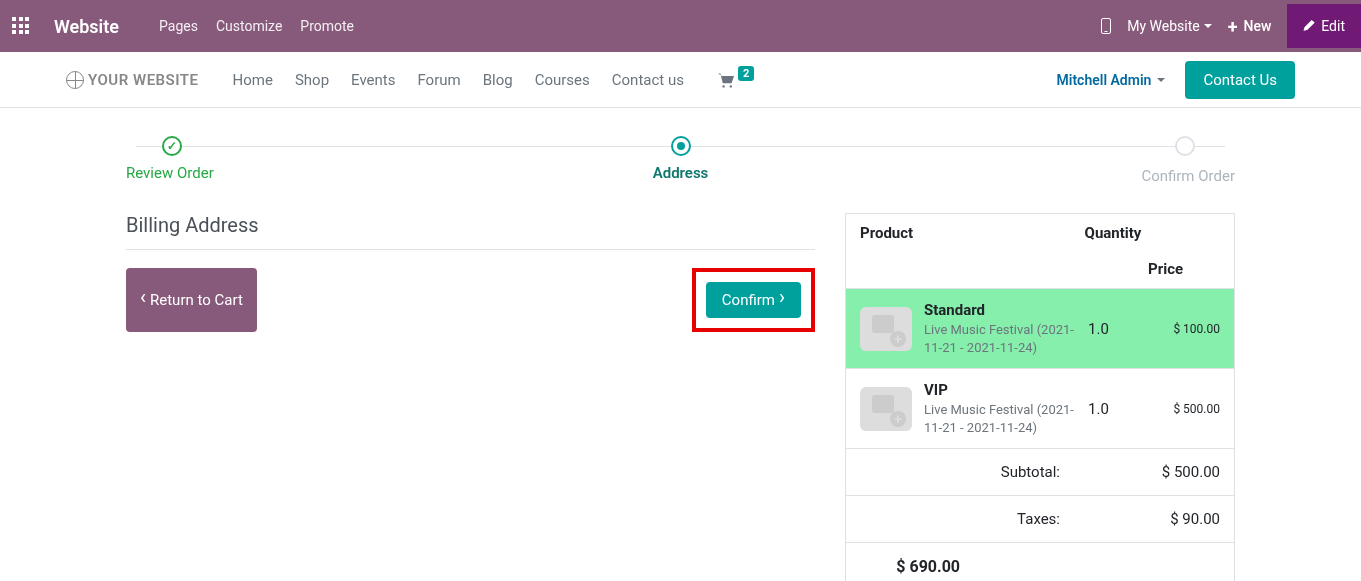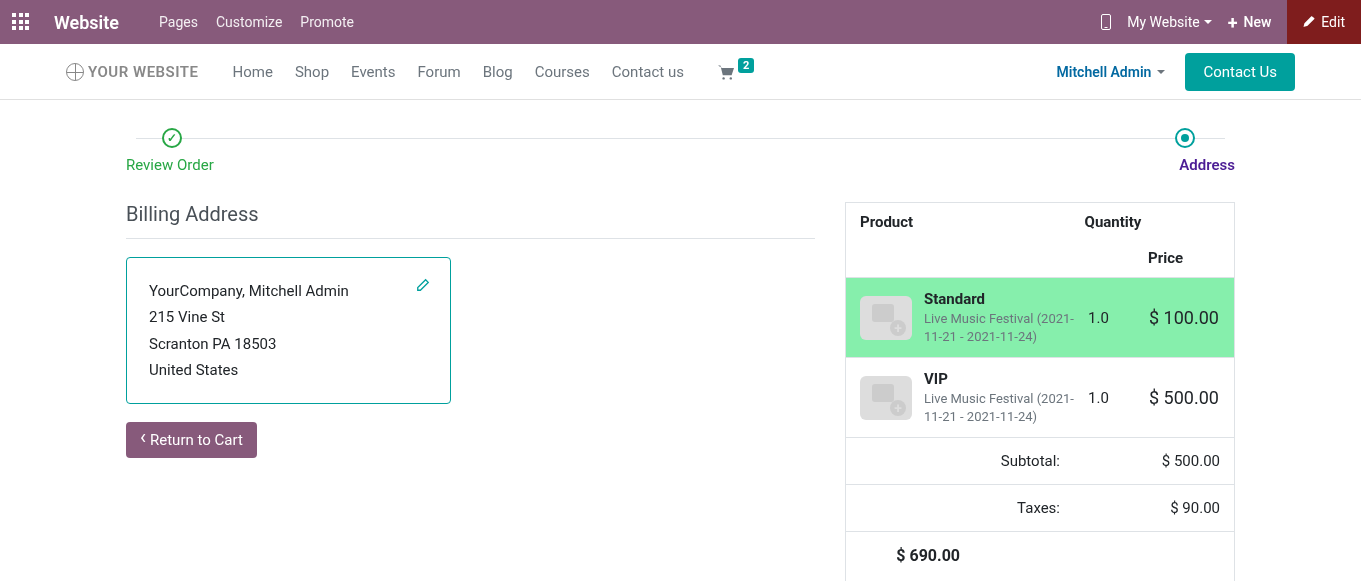--- a/index.html
+++ b/index.html
@@ -1,29 +1,29 @@
 <!DOCTYPE html>
 <html><head>
 <meta charset="utf-8">
 <style>
 * { box-sizing: border-box; margin: 0; padding: 0; }
 body { font-family: -apple-system, BlinkMacSystemFont, "Segoe UI", Roboto, sans-serif; font-size: 14px; color: #212529; background: #fff; width: 1361px; }
-.topbar { background: #875A7B; height: 44px; display: flex; align-items: center; padding: 0 12px; color: #fff; }
+.topbar { background: #875A7B; height: 52px; display: flex; align-items: center; padding: 0 12px; color: #fff; }
 .topbar-left { display: flex; align-items: center; gap: 18px; }
 .apps-icon { width: 18px; height: 18px; display: grid; grid-template-columns: repeat(3, 1fr); grid-template-rows: repeat(3, 1fr); gap: 2px; cursor: pointer; }
 .apps-icon span { background: #fff; width: 4px; height: 4px; }
 .brand { font-size: 18px; font-weight: 600; margin-left: 6px; margin-right: 22px; }
 .topbar-link { color: rgba(255,255,255,0.9); font-size: 14px; cursor: pointer; }
 .topbar-right { margin-left: auto; display: flex; align-items: center; gap: 16px; }
 .mobile-icon { width: 10px; height: 16px; border: 1.5px solid #fff; border-radius: 2px; cursor: pointer; position: relative; }
 .mobile-icon::after { content: ''; position: absolute; bottom: 1px; left: 50%; transform: translateX(-50%); width: 3px; height: 1px; background: #fff; }
 .dropdown-toggle { cursor: pointer; display: flex; align-items: center; gap: 4px; }
 .caret-down { width: 0; height: 0; border-left: 4px solid transparent; border-right: 4px solid transparent; border-top: 4px solid #fff; }
 .btn-new { display: flex; align-items: center; gap: 6px; cursor: pointer; font-weight: 500; }
-.btn-edit { background: #7f1d1d; height: 44px; padding: 0 16px; display: flex; align-items: center; gap: 6px; cursor: pointer; margin: 0 -12px 0 0; color: #fff; }
+.btn-edit { background: #701a75; height: 44px; padding: 0 16px; display: flex; align-items: center; gap: 6px; cursor: pointer; margin: 0 -12px 0 0; color: #fff; }
 .plus-icon::before { content: '+'; font-size: 18px; font-weight: bold; }
 .pencil-icon { width: 12px; height: 12px; }
 .site-header { height: 56px; border-bottom: 1px solid #e0e0e0; display: flex; align-items: center; padding: 0 66px; }
 .site-logo { display: flex; align-items: center; gap: 4px; color: #888; font-weight: 600; font-size: 15px; letter-spacing: 0.5px; }
 .globe-icon { width: 18px; height: 18px; border: 1.5px solid #888; border-radius: 50%; position: relative; }
 .globe-icon::before { content: ''; position: absolute; left: 50%; top: 0; bottom: 0; width: 1px; background: #888; }
 .globe-icon::after { content: ''; position: absolute; top: 50%; left: 0; right: 0; height: 1px; background: #888; }
 .site-nav { display: flex; gap: 22px; margin-left: 34px; }
 .site-nav-link { color: #6c757d; font-size: 15px; cursor: pointer; }
 .cart-wrap { margin-left: 32px; display: flex; align-items: center; cursor: pointer; position: relative; }
@@ -41,21 +41,21 @@
 .wizard-step:last-child { text-align: right; }
 .wizard-dot { width: 20px; height: 20px; border-radius: 50%; background: #fff; display: inline-flex; align-items: center; justify-content: center; margin-bottom: 8px; }
 .wizard-step:first-child .wizard-dot { margin-left: 36px; }
 .wizard-step:last-child .wizard-dot { margin-right: 40px; }
 .dot-done { border: 2px solid #28a745; color: #28a745; }
 .dot-active { border: 2px solid #00A09D; }
 .dot-active::after { content: ''; width: 8px; height: 8px; border-radius: 50%; background: #00A09D; }
 .dot-inactive { border: 2px solid #dee2e6; }
 .wizard-label { font-size: 15px; }
 .label-done { color: #28a745; cursor: pointer; }
-.label-active { color: #4c1d95; font-weight: 600; }
+.label-active { color: #0f766e; font-weight: 600; }
 .label-inactive { color: #adb5bd; }
 .check-mark { font-size: 12px; font-weight: bold; }
 .main-row { display: flex; gap: 30px; margin-top: 28px; align-items: flex-start; }
 .main-left { flex: 1; }
 .page-title { font-size: 20px; font-weight: 400; color: #495057; margin-bottom: 12px; }
 .hr { border: none; border-top: 1px solid #dee2e6; margin-bottom: 18px; }
 .address-card { border: 1px solid #00A09D; border-radius: 4px; padding: 20px 22px; width: 325px; position: relative; line-height: 1.75; font-size: 15px; }
 .edit-addr { position: absolute; top: 20px; right: 20px; color: #00A09D; cursor: pointer; width: 14px; height: 14px; }
 .action-row { display: flex; justify-content: space-between; margin-top: 18px; }
 .btn-return { background: #875A7B; color: #fff; padding: 9px 14px; border-radius: 4px; cursor: pointer; font-size: 15px; display: flex; align-items: center; gap: 4px; }
@@ -70,21 +70,21 @@
 .col-price { width: 72px; text-align: left; margin-top: 36px; }
 .summary-row { display: flex; padding: 12px 14px; border-bottom: 1px solid #dee2e6; align-items: center; }
 .summary-row.shaded { background: #86efac; }
 .prod-img { width: 52px; height: 44px; background: #ddd; border-radius: 6px; margin-right: 12px; position: relative; flex-shrink: 0; }
 .prod-img::before { content: ''; position: absolute; top: 8px; left: 12px; width: 22px; height: 18px; background: #ccc; border-radius: 3px; }
 .prod-img::after { content: '+'; position: absolute; bottom: 4px; right: 6px; width: 16px; height: 16px; border-radius: 50%; background: #ccc; color: #ddd; font-size: 14px; font-weight: bold; display: flex; align-items: center; justify-content: center; }
 .prod-info { flex: 1; }
 .prod-name { font-weight: 700; font-size: 15px; }
 .prod-desc { color: #6c757d; font-size: 13px; line-height: 1.35; margin-top: 2px; }
 .prod-qty { width: 70px; text-align: left; padding-left: 10px; font-size: 15px; }
-.prod-price { width: 72px; text-align: center; font-size: 18px; }
+.prod-price { width: 72px; text-align: right; font-size: 12px; }
 .totals-row { display: flex; padding: 14px 14px; border-bottom: 1px solid #dee2e6; }
 .totals-label { flex: 1; text-align: right; padding-right: 60px; font-size: 15px; }
 .totals-val { width: 100px; text-align: right; font-size: 15px; }
 .total-final { font-weight: 700; font-size: 16px; }
 .no-border { border-bottom: none; }
 .promo-wrap { padding: 10px 14px; text-align: right; }
 .promo-link { border: 3px solid #e60000; display: inline-block; padding: 6px 6px; color: #00A09D; cursor: pointer; font-size: 15px; }
 </style>
 </head>
 <body>
@@ -162,39 +162,40 @@
     <div class="wizard-step">
       <div class="wizard-dot dot-done">
           <span class="check-mark">✓</span>
         </div>
       <div class="wizard-label label-done">Review Order</div>
     </div>
     <div class="wizard-step">
       <div class="wizard-dot dot-active"></div>
       <div class="wizard-label label-active">Address</div>
     </div>
+    <div class="wizard-step">
+      <div class="wizard-dot dot-inactive"></div>
+      <div class="wizard-label label-inactive">Confirm Order</div>
+    </div>
   </div>
 
   <div class="main-row">
     <div class="main-left">
       <h1 class="page-title">Billing Address</h1>
       <hr class="hr">
-      <div class="address-card">
-        <svg class="edit-addr" viewBox="0 0 16 16" fill="none" stroke="#00A09D" stroke-width="1.5">
-            <path d="M11 2l3 3-9 9H2v-3l9-9z"></path>
-          </svg>
-        <div>YourCompany, Mitchell Admin</div>
-        <div>215 Vine St</div>
-        <div>Scranton PA 18503</div>
-        <div>United States</div>
-      </div>
       <div class="action-row">
         <div class="btn-return">
           <span class="chevron-left"></span>
           <span>Return to Cart</span>
+        </div>
+        <div class="btn-confirm-wrap">
+          <div class="btn-confirm">
+            <span>Confirm</span>
+            <span class="chevron-right"></span>
+          </div>
         </div>
       </div>
     </div>
 
     <div class="summary">
       <div class="summary-header">
         <div class="col-prod">Product</div>
         <div class="col-qty">Quantity</div>
         <div class="col-price">Price</div>
       </div>

